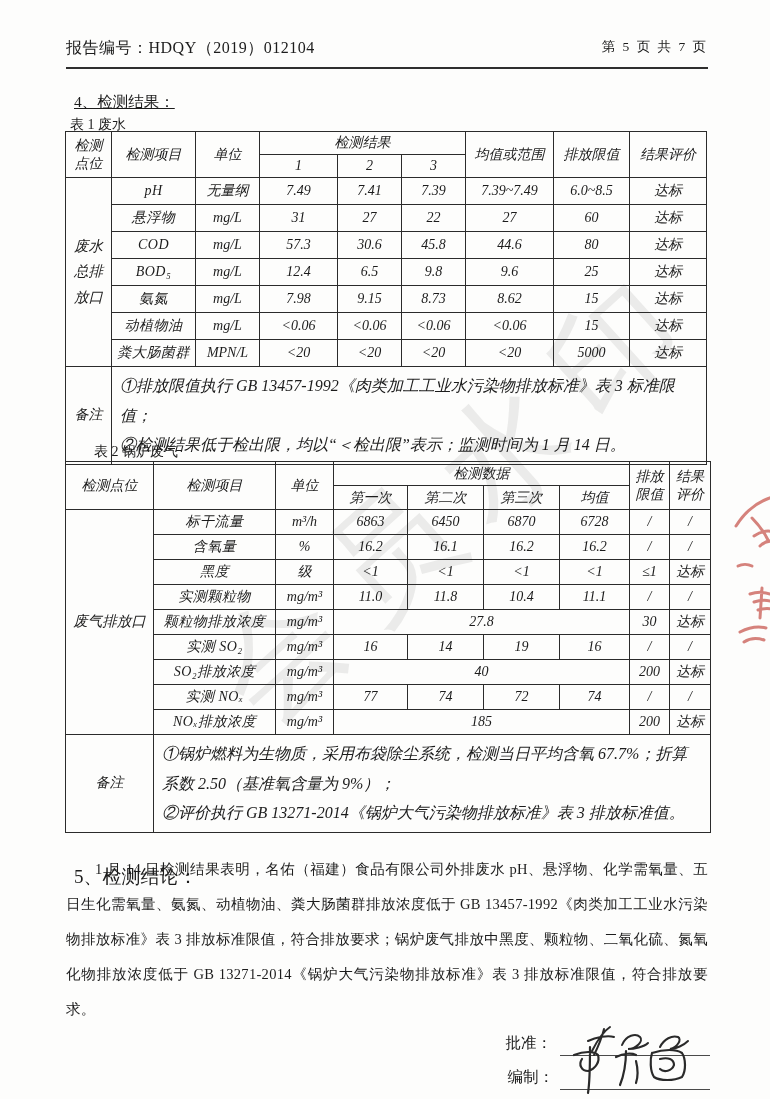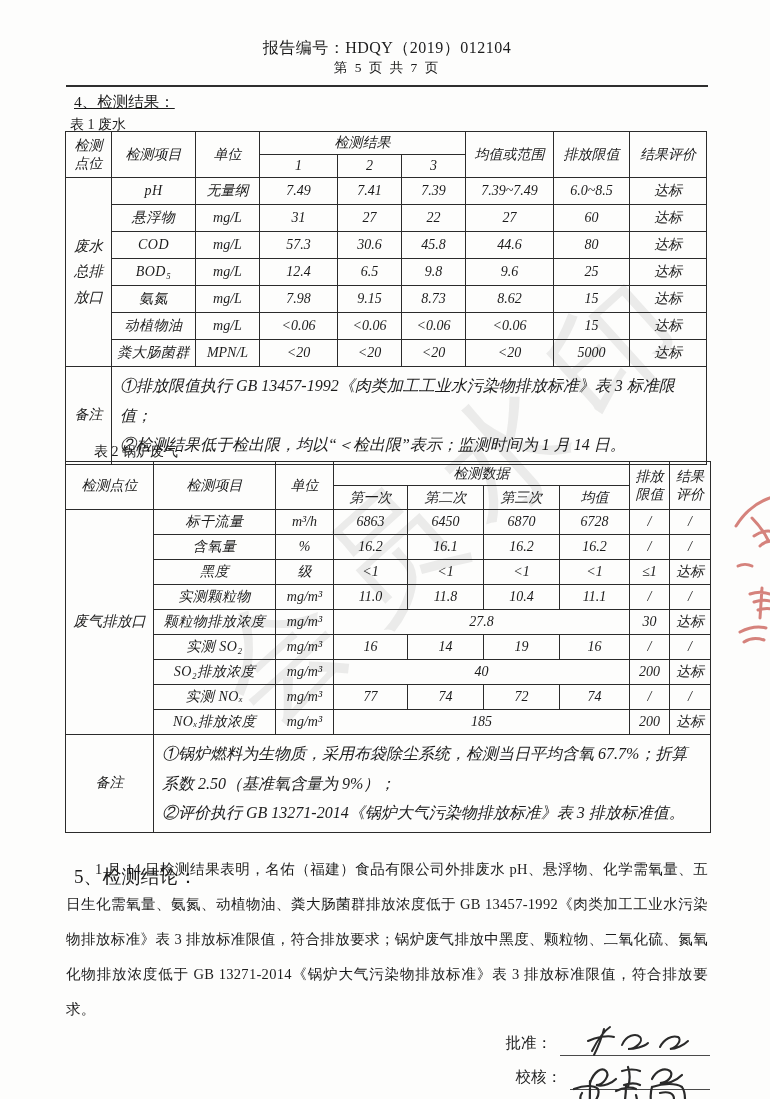--- a/index.html
+++ b/index.html
@@ -9,24 +9,23 @@
     width: 770px; height: 1099px;
     margin: 0 auto;
     background: #fdfdfc;
     overflow: hidden;
     font-family: "Liberation Serif", "DejaVu Serif", serif;
     color: #1c1c1c;
   }
   
   .doc-header {
     position: absolute; left: 66px; right: 62px; top: 38px;
-    display: flex; justify-content: space-between; align-items: center;
+    display: flex; justify-content: space-between; align-items: flex-start;
     padding-bottom: 8px;
     border-bottom: 2px solid #2e2e2e;
-    flex-direction: column;
   }
   .report-no { font-size: 16px; letter-spacing: 0.5px; }
   .page-info { font-size: 13.5px; letter-spacing: 2px; }
 
   
   .sec4-title { position: absolute; left: 74px; top: 92px;  font-size: 15.5px; text-decoration: underline; }
   .t1-caption { position: absolute; left: 70px; top: 116px; font-size: 14px; }
   .t2-caption { position: absolute; left: 70px; top: 443px; font-size: 14px; margin-left: 24px; }
   .sec5-title { position: absolute; left: 74px; top: 864px; font-size: 19px; }
 
@@ -350,32 +349,20 @@
       <span class="sign-line">
         <svg width="150" height="44" viewBox="0 0 150 44">
           <g fill="none" stroke="#2a2a2a" stroke-width="2" stroke-linecap="round">
             <path d="M32 30 C38 18 44 10 50 6 M44 8 C42 16 38 26 34 34 M28 20 C36 16 48 14 54 16"></path>
             <path d="M62 24 C66 14 76 12 80 16 C84 20 76 28 68 28 C74 28 84 26 88 22"></path>
             <path d="M100 26 C104 18 112 14 118 16 C122 18 118 26 110 28 C116 28 124 24 128 20"></path>
           </g>
         </svg>
       </span>
     </div>
-    <div class="sign-group g2">
-      <span class="sign-label">校核：</span>
-      <span class="sign-line">
-        <svg width="140" height="44" viewBox="0 0 140 44">
-          <g fill="none" stroke="#2a2a2a" stroke-width="2.2" stroke-linecap="round">
-            <path d="M20 28 C24 16 32 12 36 16 C40 20 34 30 26 30 C34 32 42 28 46 24"></path>
-            <path d="M58 12 C60 18 60 26 58 32 M52 16 C58 14 66 14 70 16 M54 30 C60 28 66 28 70 30"></path>
-            <path d="M82 24 C86 16 94 12 100 16 C104 20 98 28 90 28 C96 30 106 26 112 20"></path>
-          </g>
-        </svg>
-      </span>
-    </div>
     <div class="sign-group g3">
       <span class="sign-label">编制：</span>
       <span class="sign-line">
         <svg width="150" height="58" viewBox="0 0 150 58">
           <g fill="none" stroke="#2a2a2a" stroke-width="2.2" stroke-linecap="round">
             <path d="M14 14 C24 10 34 10 38 14 C40 20 36 28 28 30 C22 30 18 24 22 18 M30 6 C30 22 30 40 28 52"></path>
             <path d="M56 16 C64 12 72 12 76 14 M66 10 C66 22 64 34 60 44 M76 20 C78 28 78 36 76 42"></path>
             <path d="M92 12 C104 8 116 8 122 12 C126 18 126 30 122 36 C114 40 100 40 94 36 C90 30 90 18 92 12 M100 18 C108 16 114 18 114 24 C112 30 104 32 100 28"></path>
           </g>
         </svg>

